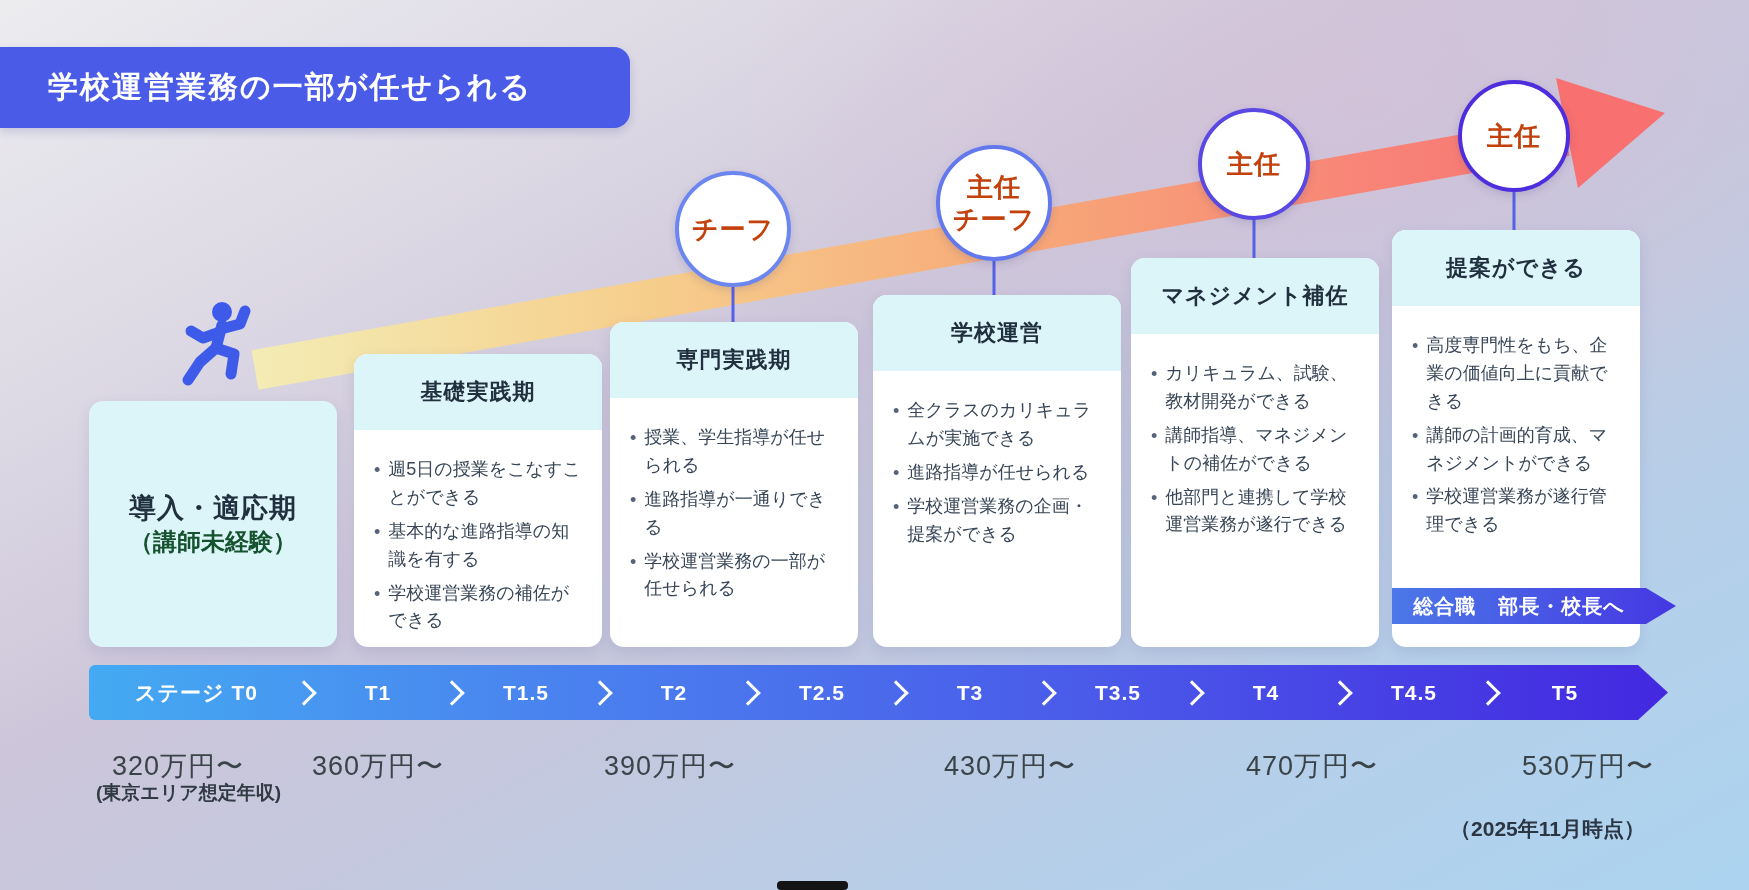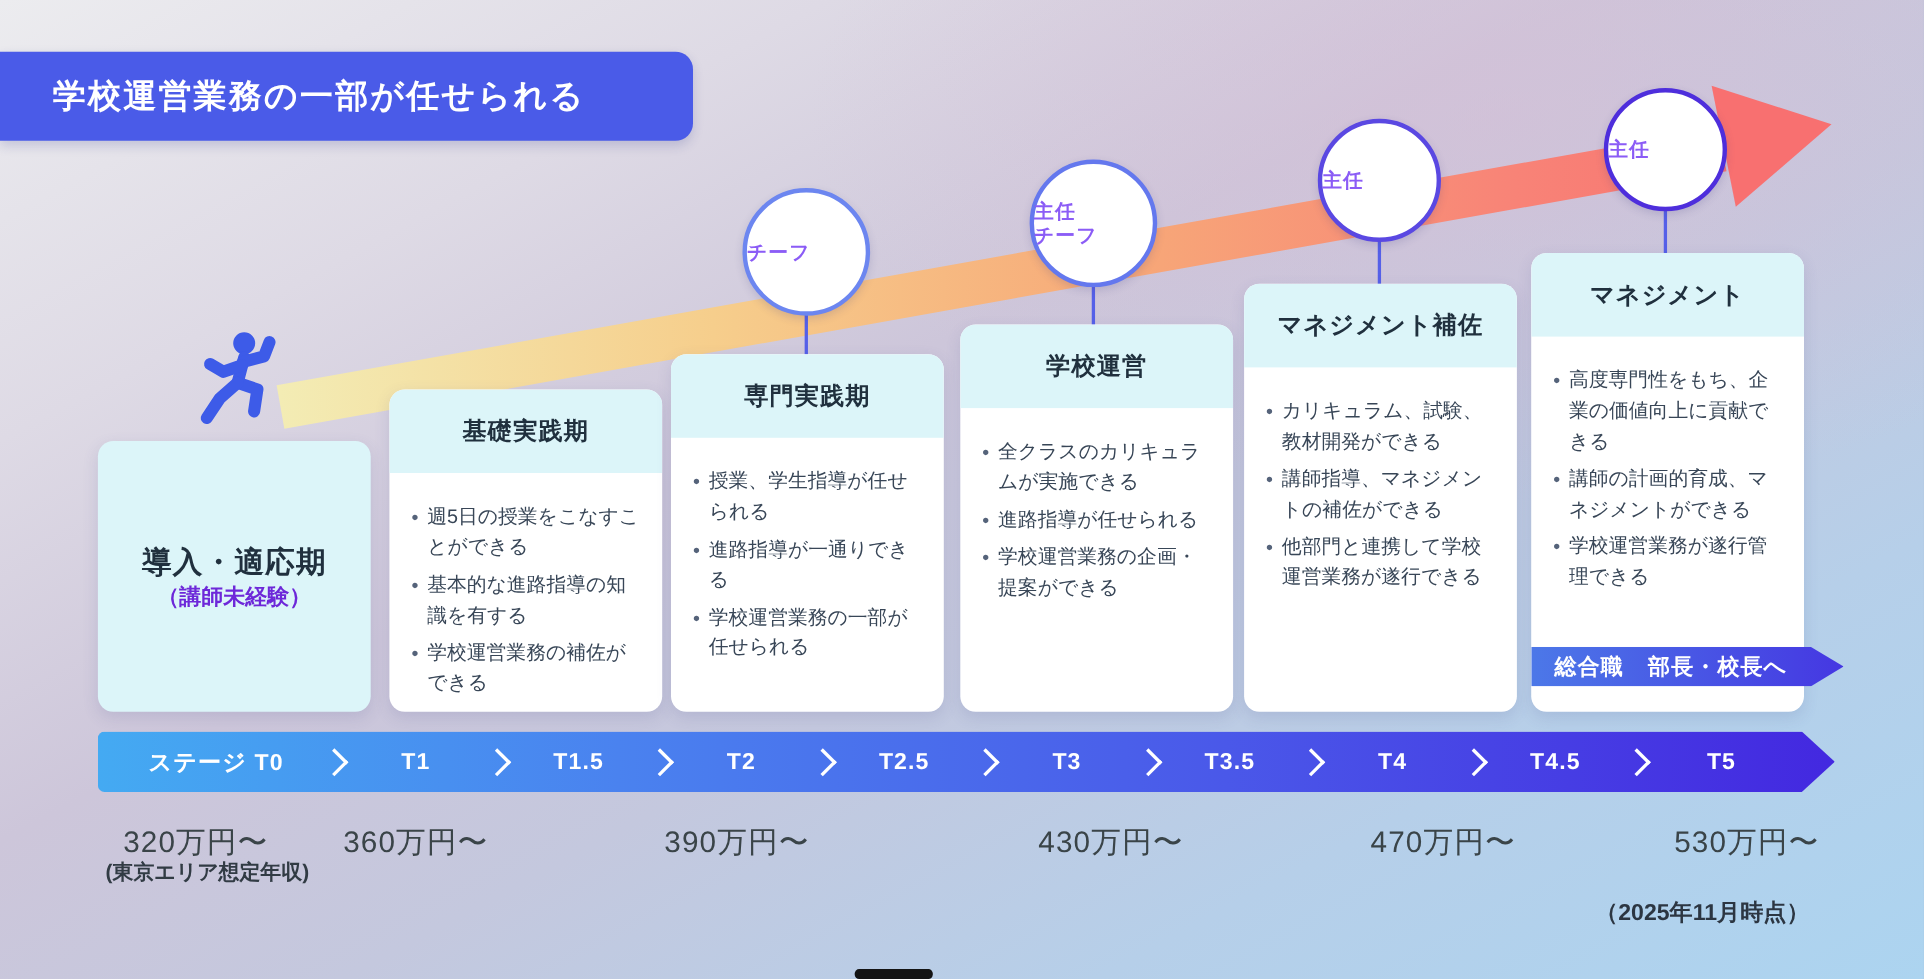--- a/index.html
+++ b/index.html
@@ -22,22 +22,22 @@
 
   
   svg.layer{ position:absolute; inset:0; pointer-events:none; }
 
   
   .runner{ position:absolute; left:178px; top:300px; width:94px; height:92px; }
 
   
   .circle{
     position:absolute; background:#fff; border-radius:50%;
-    display:flex; flex-direction:column; justify-content:center;
-    color:#8b5cf6; font-weight:700; font-size:18px; line-height:1.25; letter-spacing:1px;
+    display:flex; flex-direction:column; align-items:center; justify-content:center;
+    color:#c2410c; font-weight:700; font-size:26px; line-height:1.25; letter-spacing:1px;
     box-shadow:0 3px 8px rgba(60,60,130,.18);
   }
   .circle-1{ left:675px; top:171px; width:116px; height:116px; border:4px solid #6C86F0; }
   .circle-2{ left:936px; top:145px; width:116px; height:116px; border:4px solid #6478EE; }
   .circle-3{ left:1198px; top:108px; width:112px; height:112px; border:4px solid #5A48E2; }
   .circle-4{ left:1458px; top:80px;  width:112px; height:112px; border:4px solid #4E2EDC; }
 
   
   .card{
     position:absolute; width:248px; border-radius:14px; overflow:hidden;
@@ -58,21 +58,21 @@
   .card-bullets li{
     display:flex; gap:8px; color:#384657; font-size:18px; line-height:1.55;
     font-weight:500; margin-bottom:6px;
   }
   .card-bullets li .dot{ color:#55637A; flex:0 0 auto; transform:translateY(1px); }
 
   .intro-wrap{
     height:100%; display:flex; flex-direction:column; align-items:center; justify-content:center; 
   }
   .intro-title{ font-size:27px; font-weight:700; color:#20303E; letter-spacing:1px; }
-  .intro-sub{ font-size:20px; font-weight:700; color:#6d28d9; }
+  .intro-sub{ font-size:24px; font-weight:700; color:#14532d; }
 
   
   .ribbon{
     position:absolute; left:1392px; top:588px; width:284px; height:36px;
     background:linear-gradient(90deg,#4C78E8,#4537E2);
     clip-path:polygon(0 0, calc(100% - 30px) 0, 100% 50%, calc(100% - 30px) 100%, 0 100%);
     display:flex; align-items:center; justify-content:center; gap:22px; padding-right:30px;
     color:#fff; font-size:20px; font-weight:700; letter-spacing:1px;
   }
 
@@ -242,21 +242,21 @@
           <span>講師指導、マネジメントの補佐ができる</span>
         </li>
       <li>
           <span class="dot">•</span>
           <span>他部門と連携して学校運営業務が遂行できる</span>
         </li>
     </ul>
   </section>
 
   <section class="card card-6">
-    <header class="card-header">マネジメント</header>
+    <header class="card-header">提案ができる</header>
     <ul class="card-bullets">
       <li>
           <span class="dot">•</span>
           <span>高度専門性をもち、企業の価値向上に貢献できる</span>
         </li>
       <li>
           <span class="dot">•</span>
           <span>講師の計画的育成、マネジメントができる</span>
         </li>
       <li>

